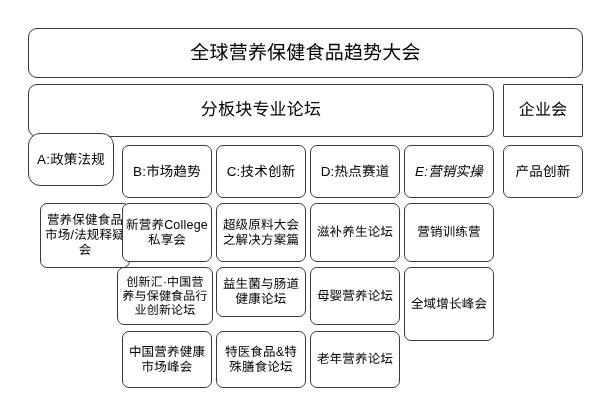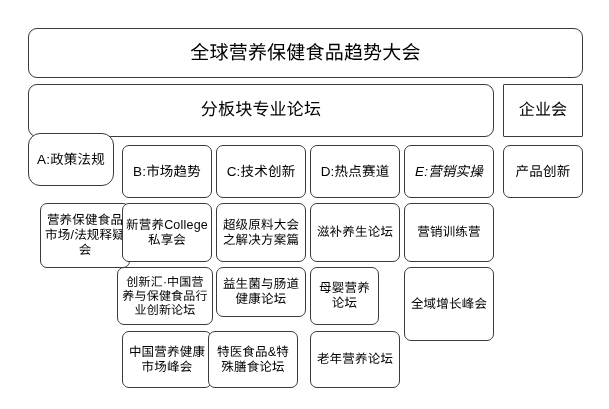--- a/index.html
+++ b/index.html
@@ -86,22 +86,22 @@
   <div class="node col-head" style="left:503px; top:145px; width:80px; height:53px;">产品创新</div>
 
   <div class="node leaf" style="left:28px; top:203px; width:90px; height:65px;margin-left:12px;">营养保健食品市场/法规释疑会</div>
 
   <div class="node leaf" style="left:122px; top:203px; width:90px; height:59px;">新营养College私享会</div>
   <div class="node leaf wide-leaf" style="left:105px; top:267px; width:96px; height:58px;margin-left:12px;">创新汇·中国营养与保健食品行业创新论坛</div>
   <div class="node leaf" style="left:122px; top:331px; width:90px; height:57px;">中国营养健康市场峰会</div>
 
   <div class="node leaf" style="left:216px; top:203px; width:90px; height:59px;">超级原料大会之解决方案篇</div>
   <div class="node leaf" style="left:216px; top:267px; width:90px; height:50px;">益生菌与肠道健康论坛</div>
-  <div class="node leaf" style="left:208px; top:331px; width:90px; height:57px;">特医食品&amp;特殊膳食论坛</div>
+  <div class="node leaf" style="left:216px; top:331px; width:90px; height:57px;">特医食品&amp;特殊膳食论坛</div>
 
   <div class="node leaf" style="left:310px; top:203px; width:90px; height:59px;">滋补养生论坛</div>
-  <div class="node leaf" style="left:310px; top:267px; width:69px; height:58px;">母婴营养论坛</div>
+  <div class="node leaf" style="left:310px; top:267px; width:90px; height:58px;">母婴营养论坛</div>
   <div class="node leaf" style="left:310px; top:331px; width:90px; height:57px;">老年营养论坛</div>
 
   <div class="node leaf" style="left:404px; top:203px; width:90px; height:59px;">营销训练营</div>
   <div class="node leaf" style="left:404px; top:267px; width:90px; height:74px;">全域增长峰会</div>
 
 </div>
 
 </body></html>

